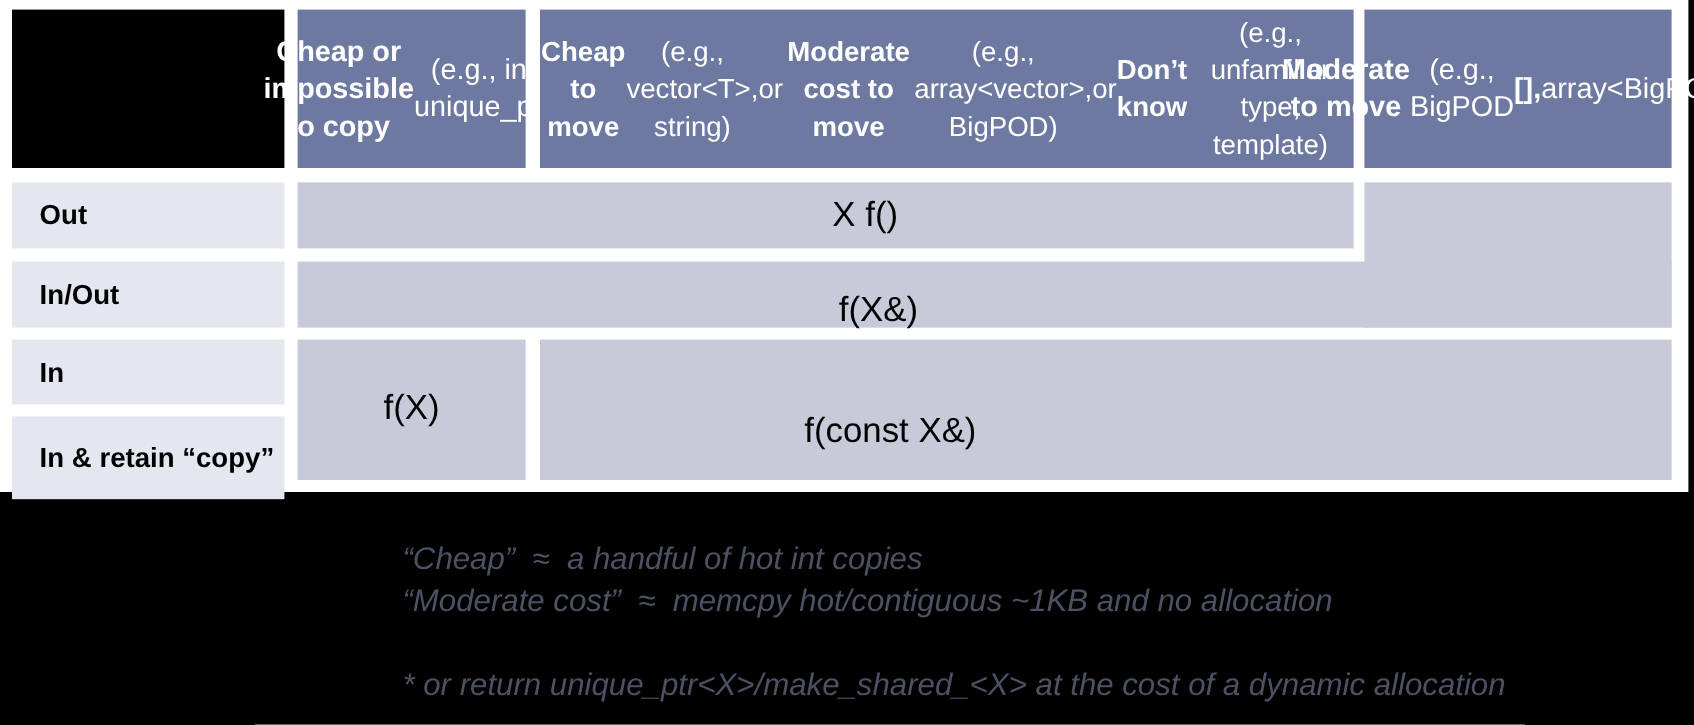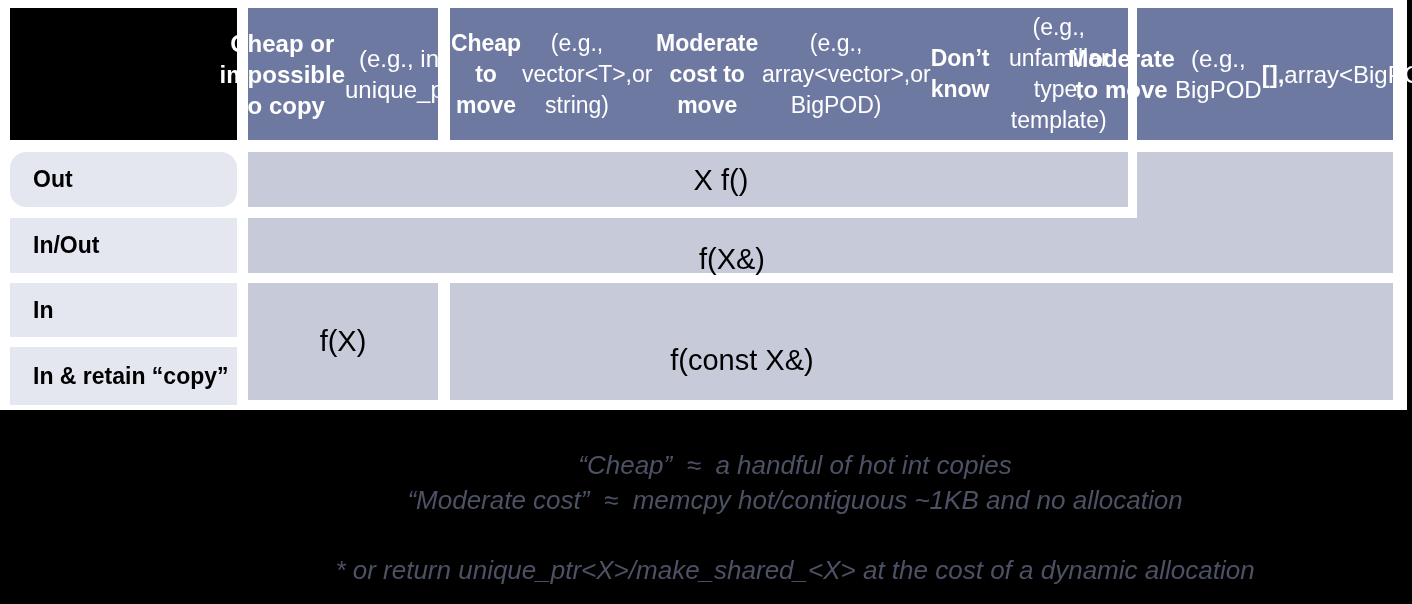--- a/index.html
+++ b/index.html
@@ -30,41 +30,40 @@
   .hdr-c2{left:248px;width:190px;font-size:24px;line-height:31px;padding:0 6px;box-sizing:border-box;}
   .hdr-c3{left:450px;width:678px;font-size:23px;line-height:31px;}
   .hdr-c4{left:1137px;width:256px;font-size:24px;line-height:31px;}
   .rowlabel{
     position:absolute;left:10px;width:227px;
     background:var(--row-label-bg,#e4e7ef);
     color:#000;font-weight:bold;font-size:23px;
     display:flex;align-items:center;
     padding-left:23px;box-sizing:border-box;
   }
-  .rl-0{top:152px;height:55px;border-radius:16px;}
+  .rl-0{top:152px;height:55px;}
   .rl-1{top:218px;height:55px;}
   .rl-2{top:283px;height:54px;}
-  .rl-3{top:347px;height:58px;}
+  .rl-3{top:347px;height:69px;}
   .cell{position:absolute;background:var(--cell-bg,#c7cbd9);}
   .cell-out{left:248px;top:152px;width:880px;height:55px;}
   .cell-exp-tall{left:1137px;top:152px;width:256px;height:121px;}
   .cell-inout{left:248px;top:218px;width:1145px;height:55px;}
   .cell-in-copy{left:248px;top:283px;width:190px;height:117px;}
   .cell-in-other{left:450px;top:283px;width:943px;height:117px;}
   .celltext{
     position:absolute;transform:translate(-50%,-50%);
     color:var(--cell-text,#000);font-size:29px;white-space:nowrap;
   }
   .t-out{left:721px;top:180px;}
   .t-inout{left:732px;top:245px;margin-top:14px;}
   .t-in-copy{left:343px;top:341px;}
   .t-in-other{left:742px;top:360px;}
   .footer{
     position:absolute;left:795px;top:448px;transform:translateX(-50%);
-    text-align:center;
     color:var(--footnote-text,#4c5164);
     font-style:italic;font-size:26px;line-height:35px;
   }
   .fline{white-space:pre;min-height:35px;}
 </style>
 </head>
 <body>
 
 <div class="page">
   <div class="canvas">

